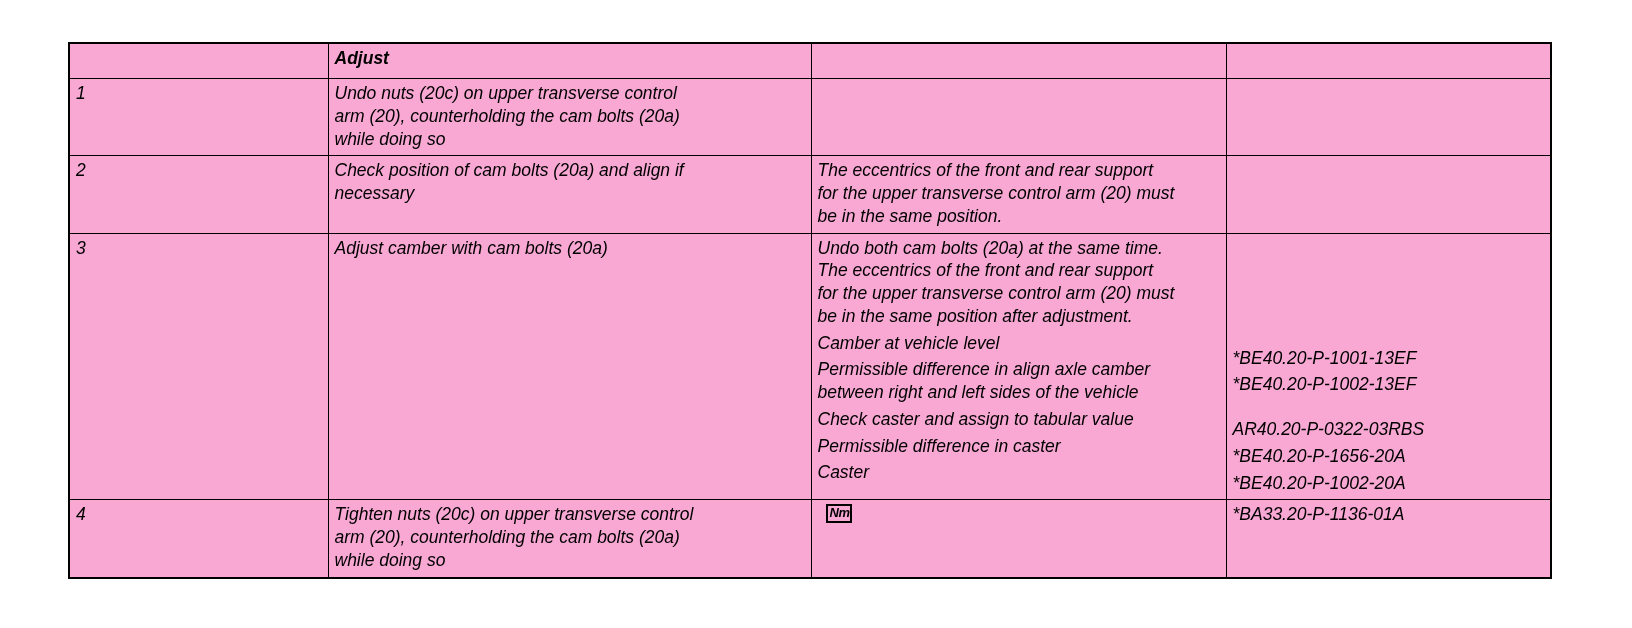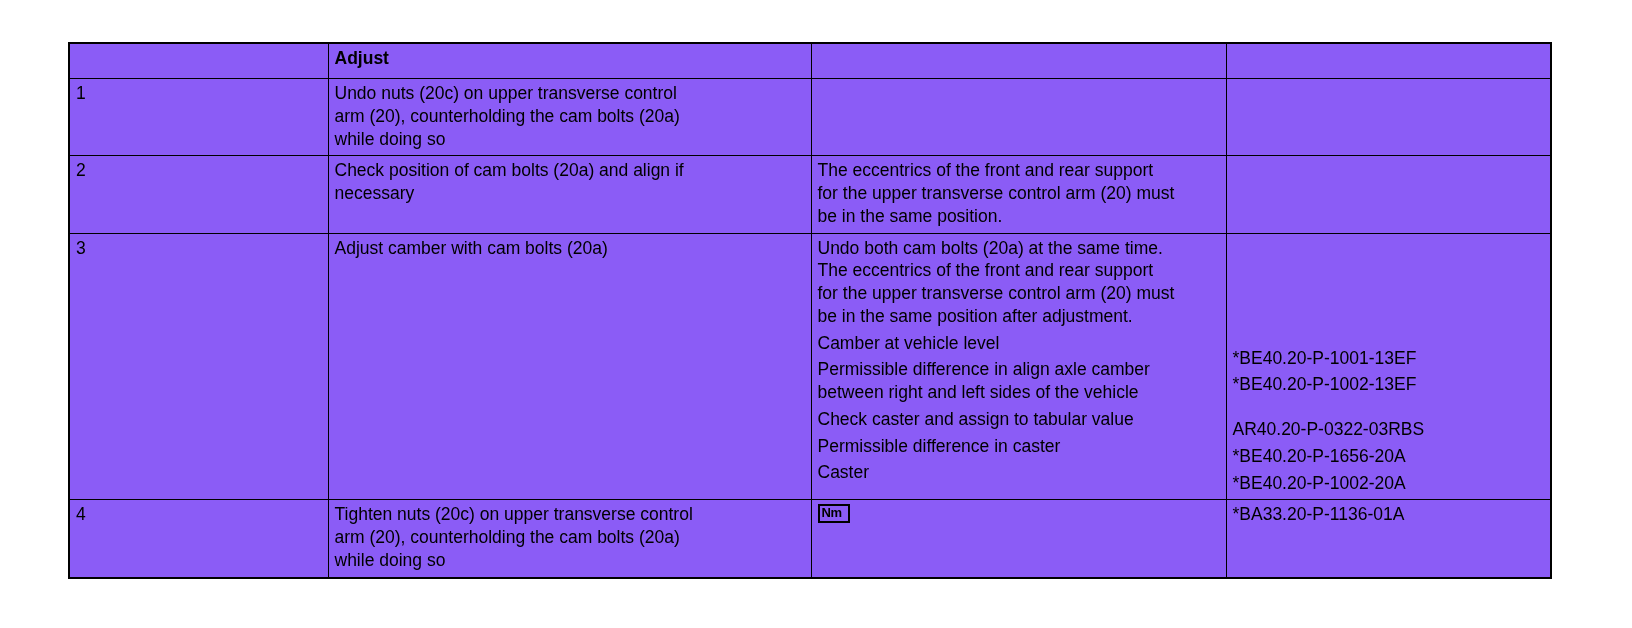--- a/index.html
+++ b/index.html
@@ -22,21 +22,22 @@
     background: #ffffff;
   }
 
   .proc-table {
     position: absolute;
     left: 68px;
     top: 42px;
     width: 1484px;
     border-collapse: collapse;
     table-layout: fixed;
-    background: #8b5cf6;
+    background: #f9a8d4;
+    font-style: italic;
   }
 
   .proc-table td {
     border: 1px solid #000000;
     vertical-align: top;
     padding: 3px 6px 5px 6px;
     font-size: 17.5px;
     line-height: 1.30;
     font-family: "Liberation Sans", sans-serif;
     color: #000000;
@@ -60,28 +61,29 @@
   .line { display: block; white-space: pre-wrap; }
   .line.gap-before { margin-top: 4px; }
   .line.blank { height: 22px; }
 
   .ref-cell .line { white-space: nowrap; }
 
   
   .nm-badge {
     display: inline-block;
     border: 2px solid #000000;
-    padding: 0px 6px 1px 2px;
+    padding: 0px 0 1px 2px;
     font-size: 13px;
     font-weight: bold;
     line-height: 1.05;
     letter-spacing: -0.3px;
     font-family: "Liberation Sans", sans-serif;
     vertical-align: top;
     margin-top: 1px;
+    margin-left: 8px;
   }
 
   
   .row-3 .note-cell { padding-bottom: 4px; }
   .row-3 .ref-cell { padding-top: 17px; }
   .ref-pad-top { display:block; height: 92px; }
 </style>
 </head>
 <body>
 

